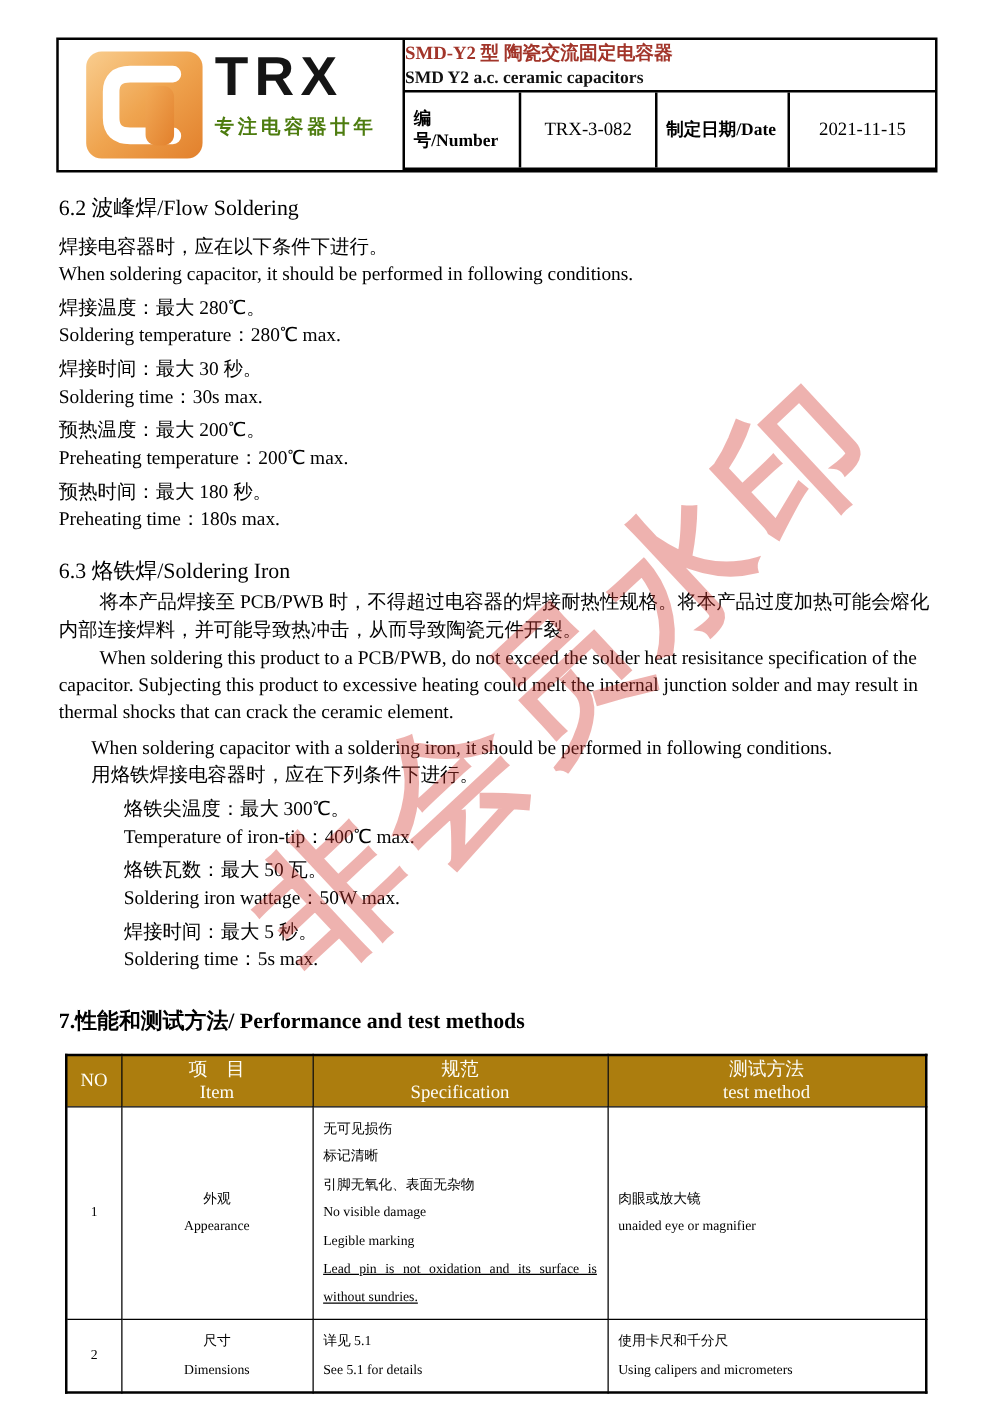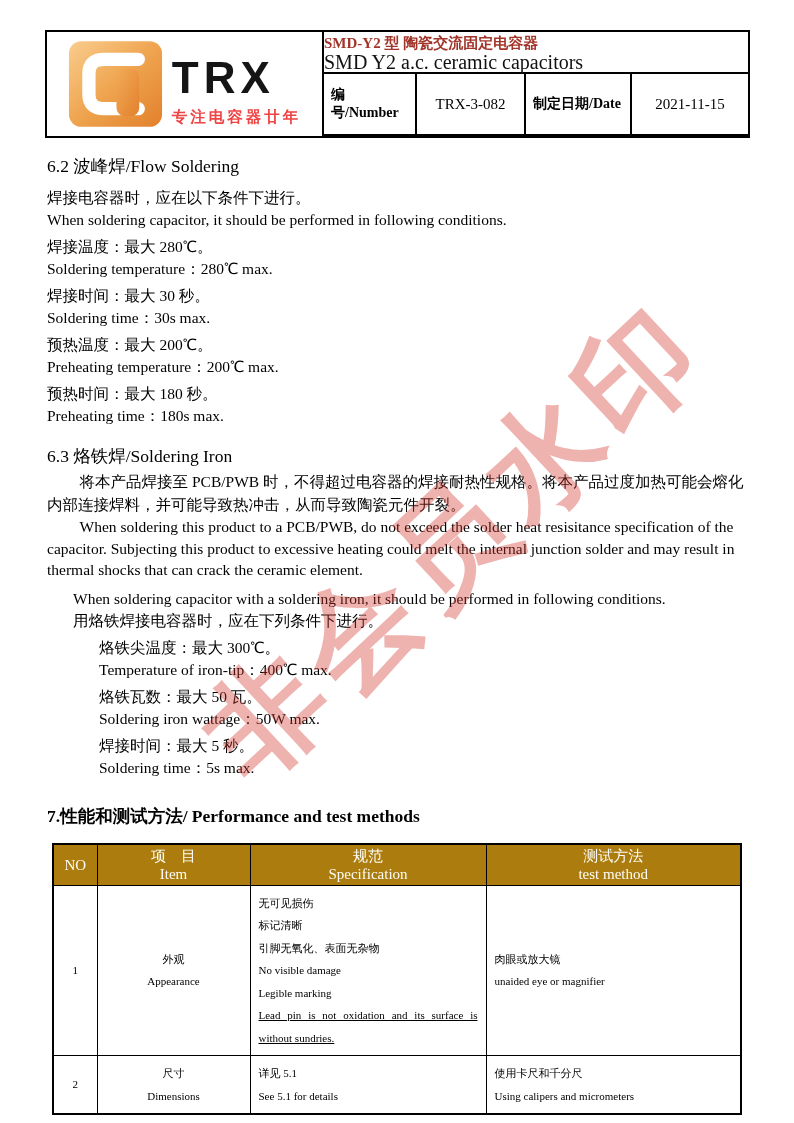--- a/index.html
+++ b/index.html
@@ -8,28 +8,28 @@
     position:relative; width:794px; height:1123px; background:#fff;
     font-family:"Liberation Serif", serif; color:#000; overflow:hidden;
   }
 
   
   .doc-header {
     position:absolute; left:45px; top:30px; width:705px; height:108px;
     border:2.5px solid #000; display:flex; background:#fff;
   }
   .logo-cell { width:277px; border-right:2px solid #000; display:flex; align-items:center; justify-content:center; }
-  .logo { display:flex; align-items:flex-end; gap:9px; }
+  .logo { display:flex; align-items:flex-start; gap:9px; }
   .logo-text { display:flex; flex-direction:column; align-items:flex-start; }
   .logo-trx { font-family:"Liberation Sans", sans-serif; font-weight:800; font-size:44px; line-height:44px; letter-spacing:5px; color:#151515; }
-  .logo-tagline { font-family:"Liberation Sans", sans-serif; font-weight:700; font-size:15.5px; letter-spacing:3px; color:#ef4444; margin-top:7px; white-space:nowrap; }
+  .logo-tagline { font-family:"Liberation Sans", sans-serif; font-weight:700; font-size:15.5px; letter-spacing:3px; color:#4d7c0f; margin-top:7px; white-space:nowrap; }
   .head-right { flex:1; display:flex; flex-direction:column; }
   .head-title { height:42px; border-bottom:2px solid #000; display:flex; flex-direction:column; justify-content:center; text-align:left; }
   .title-zh { color:#a2352a; font-weight:bold; font-size:15px; line-height:20px; }
-  .title-en { color:#111; font-weight:normal; font-size:20px; line-height:19px; }
+  .title-en { color:#111; font-weight:bold; font-size:14px; line-height:19px; }
   .head-row { display:flex; flex:1; }
   .head-row.first { border-bottom:2px solid #000; }
   .hcell { display:flex; align-items:center; font-size:14px; }
   .h-label { width:93px; border-right:2px solid #000; font-weight:bold; padding-left:7px; }
   .h-value { width:109px; border-right:2px solid #000; justify-content:center; font-size:15px; }
   .h-label2 { width:106px; border-right:2px solid #000; font-weight:bold; padding-left:7px; }
   .h-value2 { flex:1; justify-content:center; font-size:15px; }
 
   
   .content { position:absolute; left:47px; top:150px; width:702px; font-size:15.5px; line-height:22px; }

